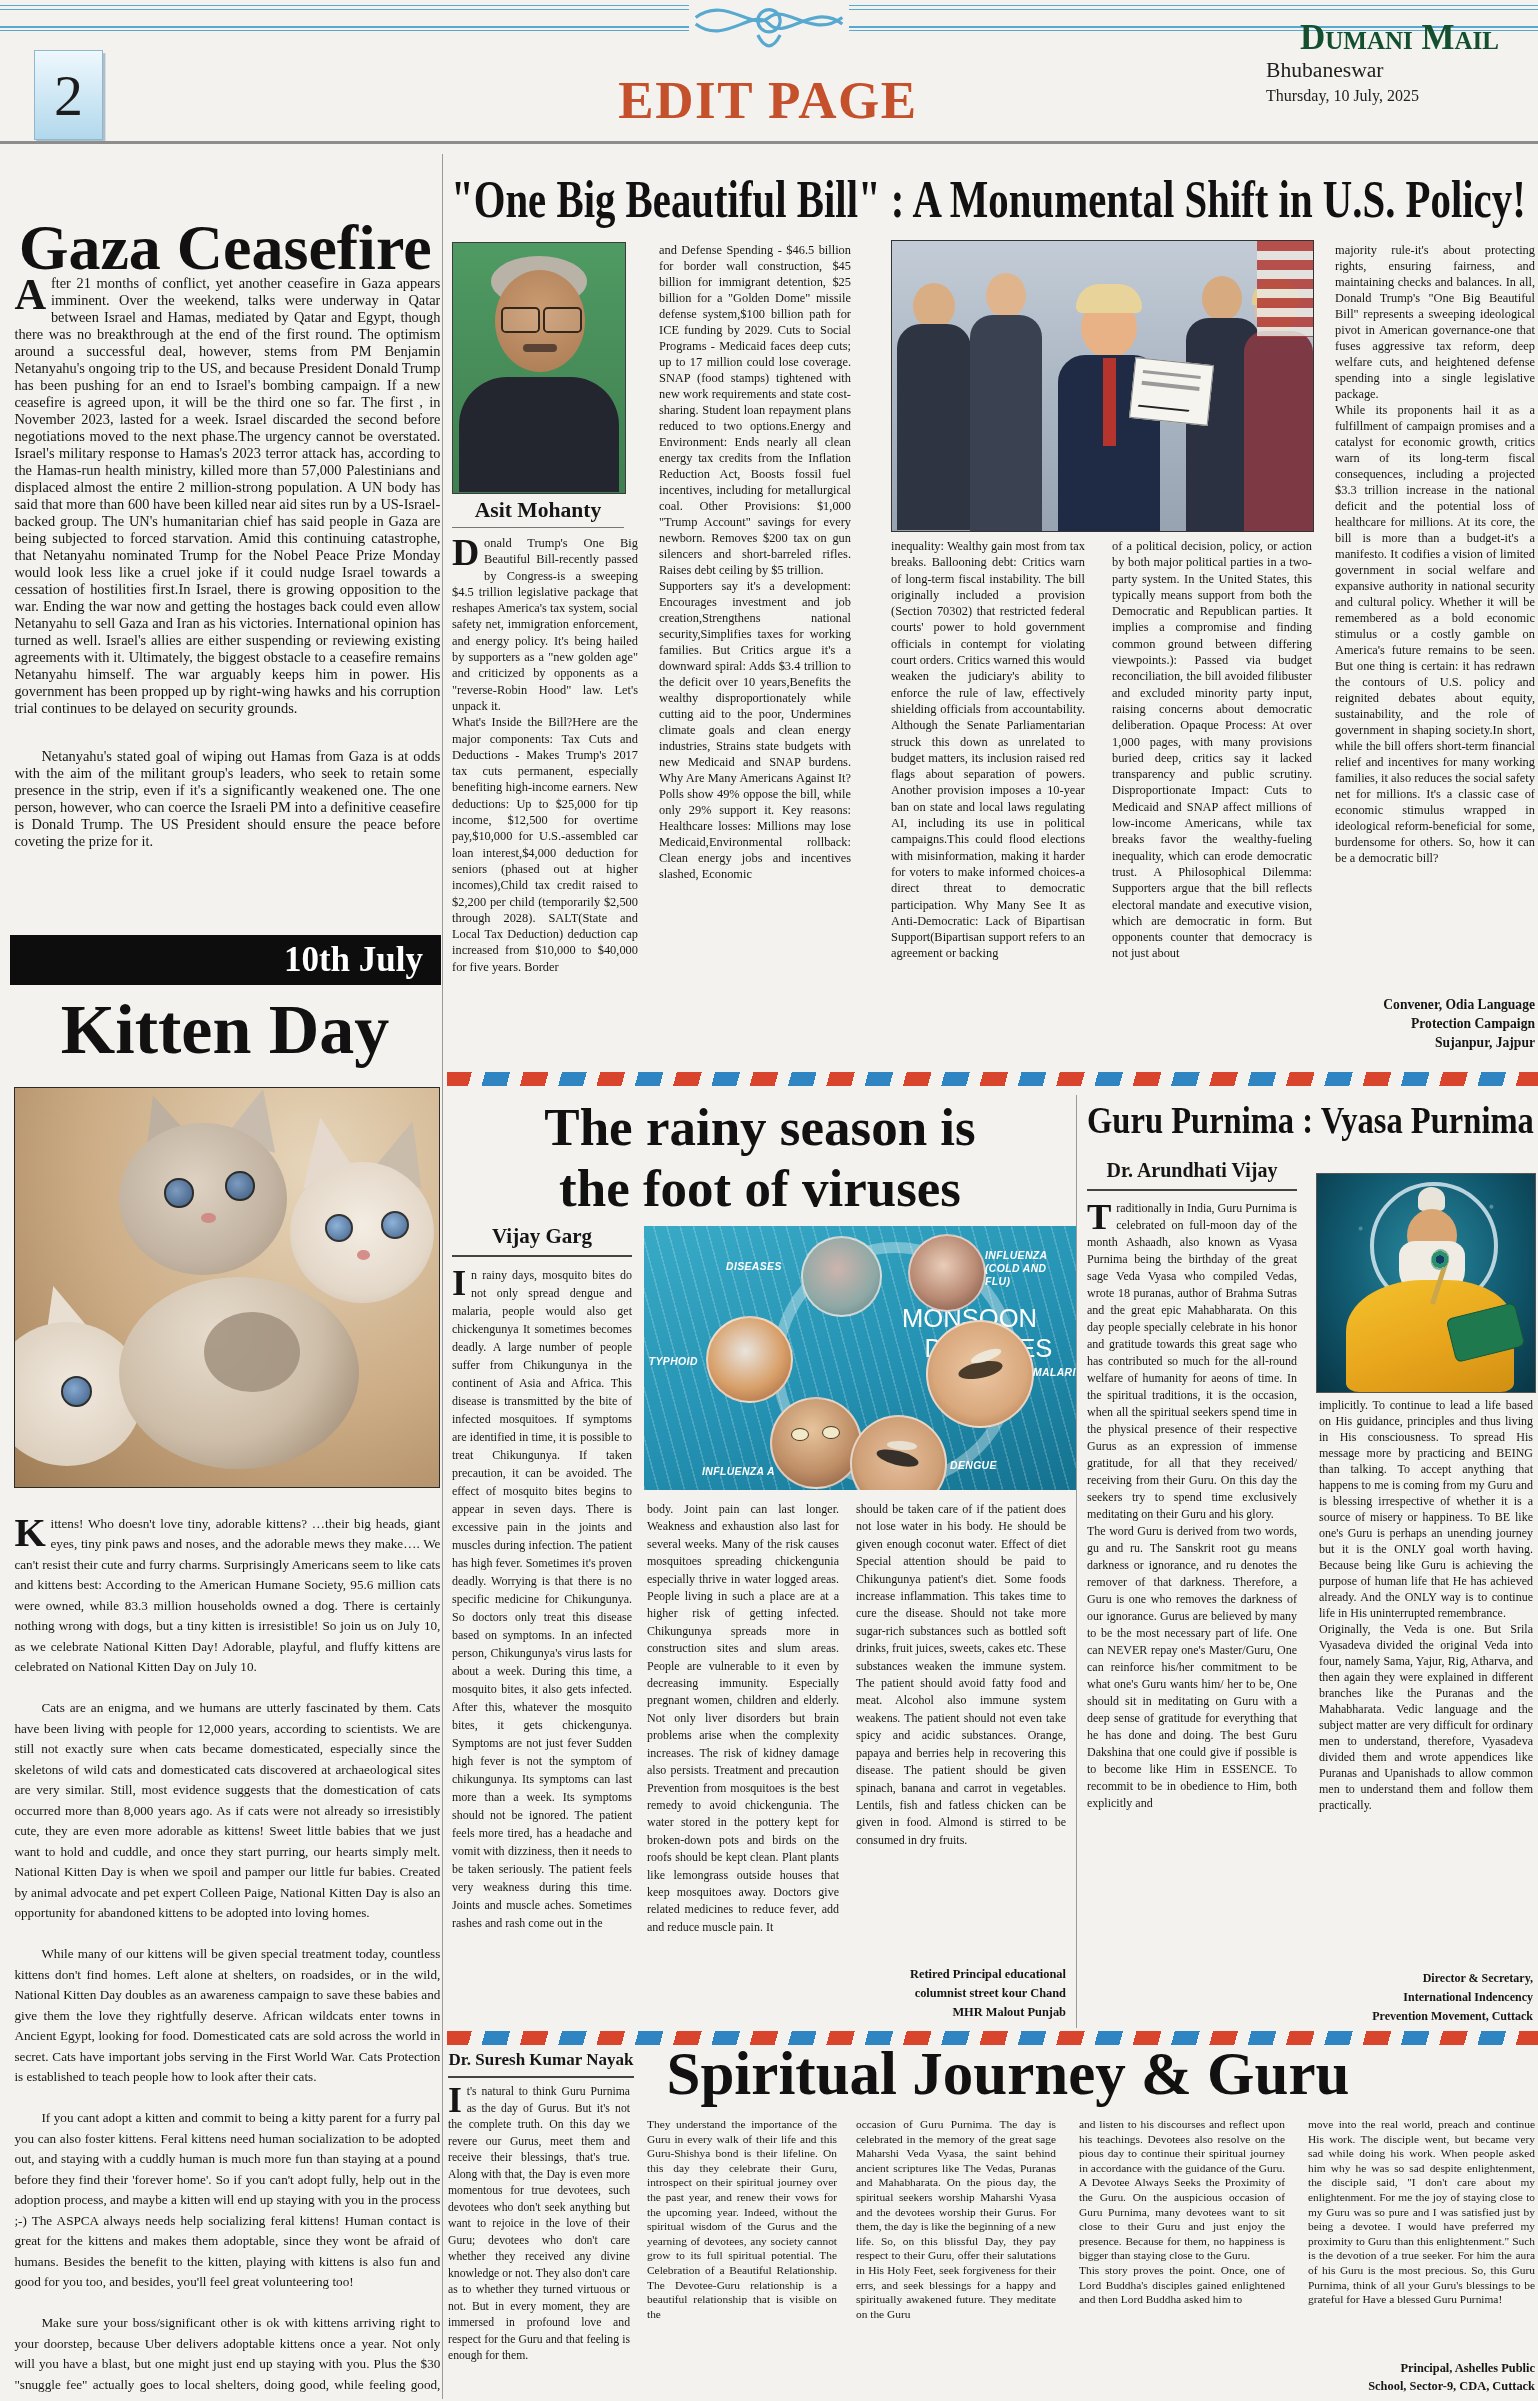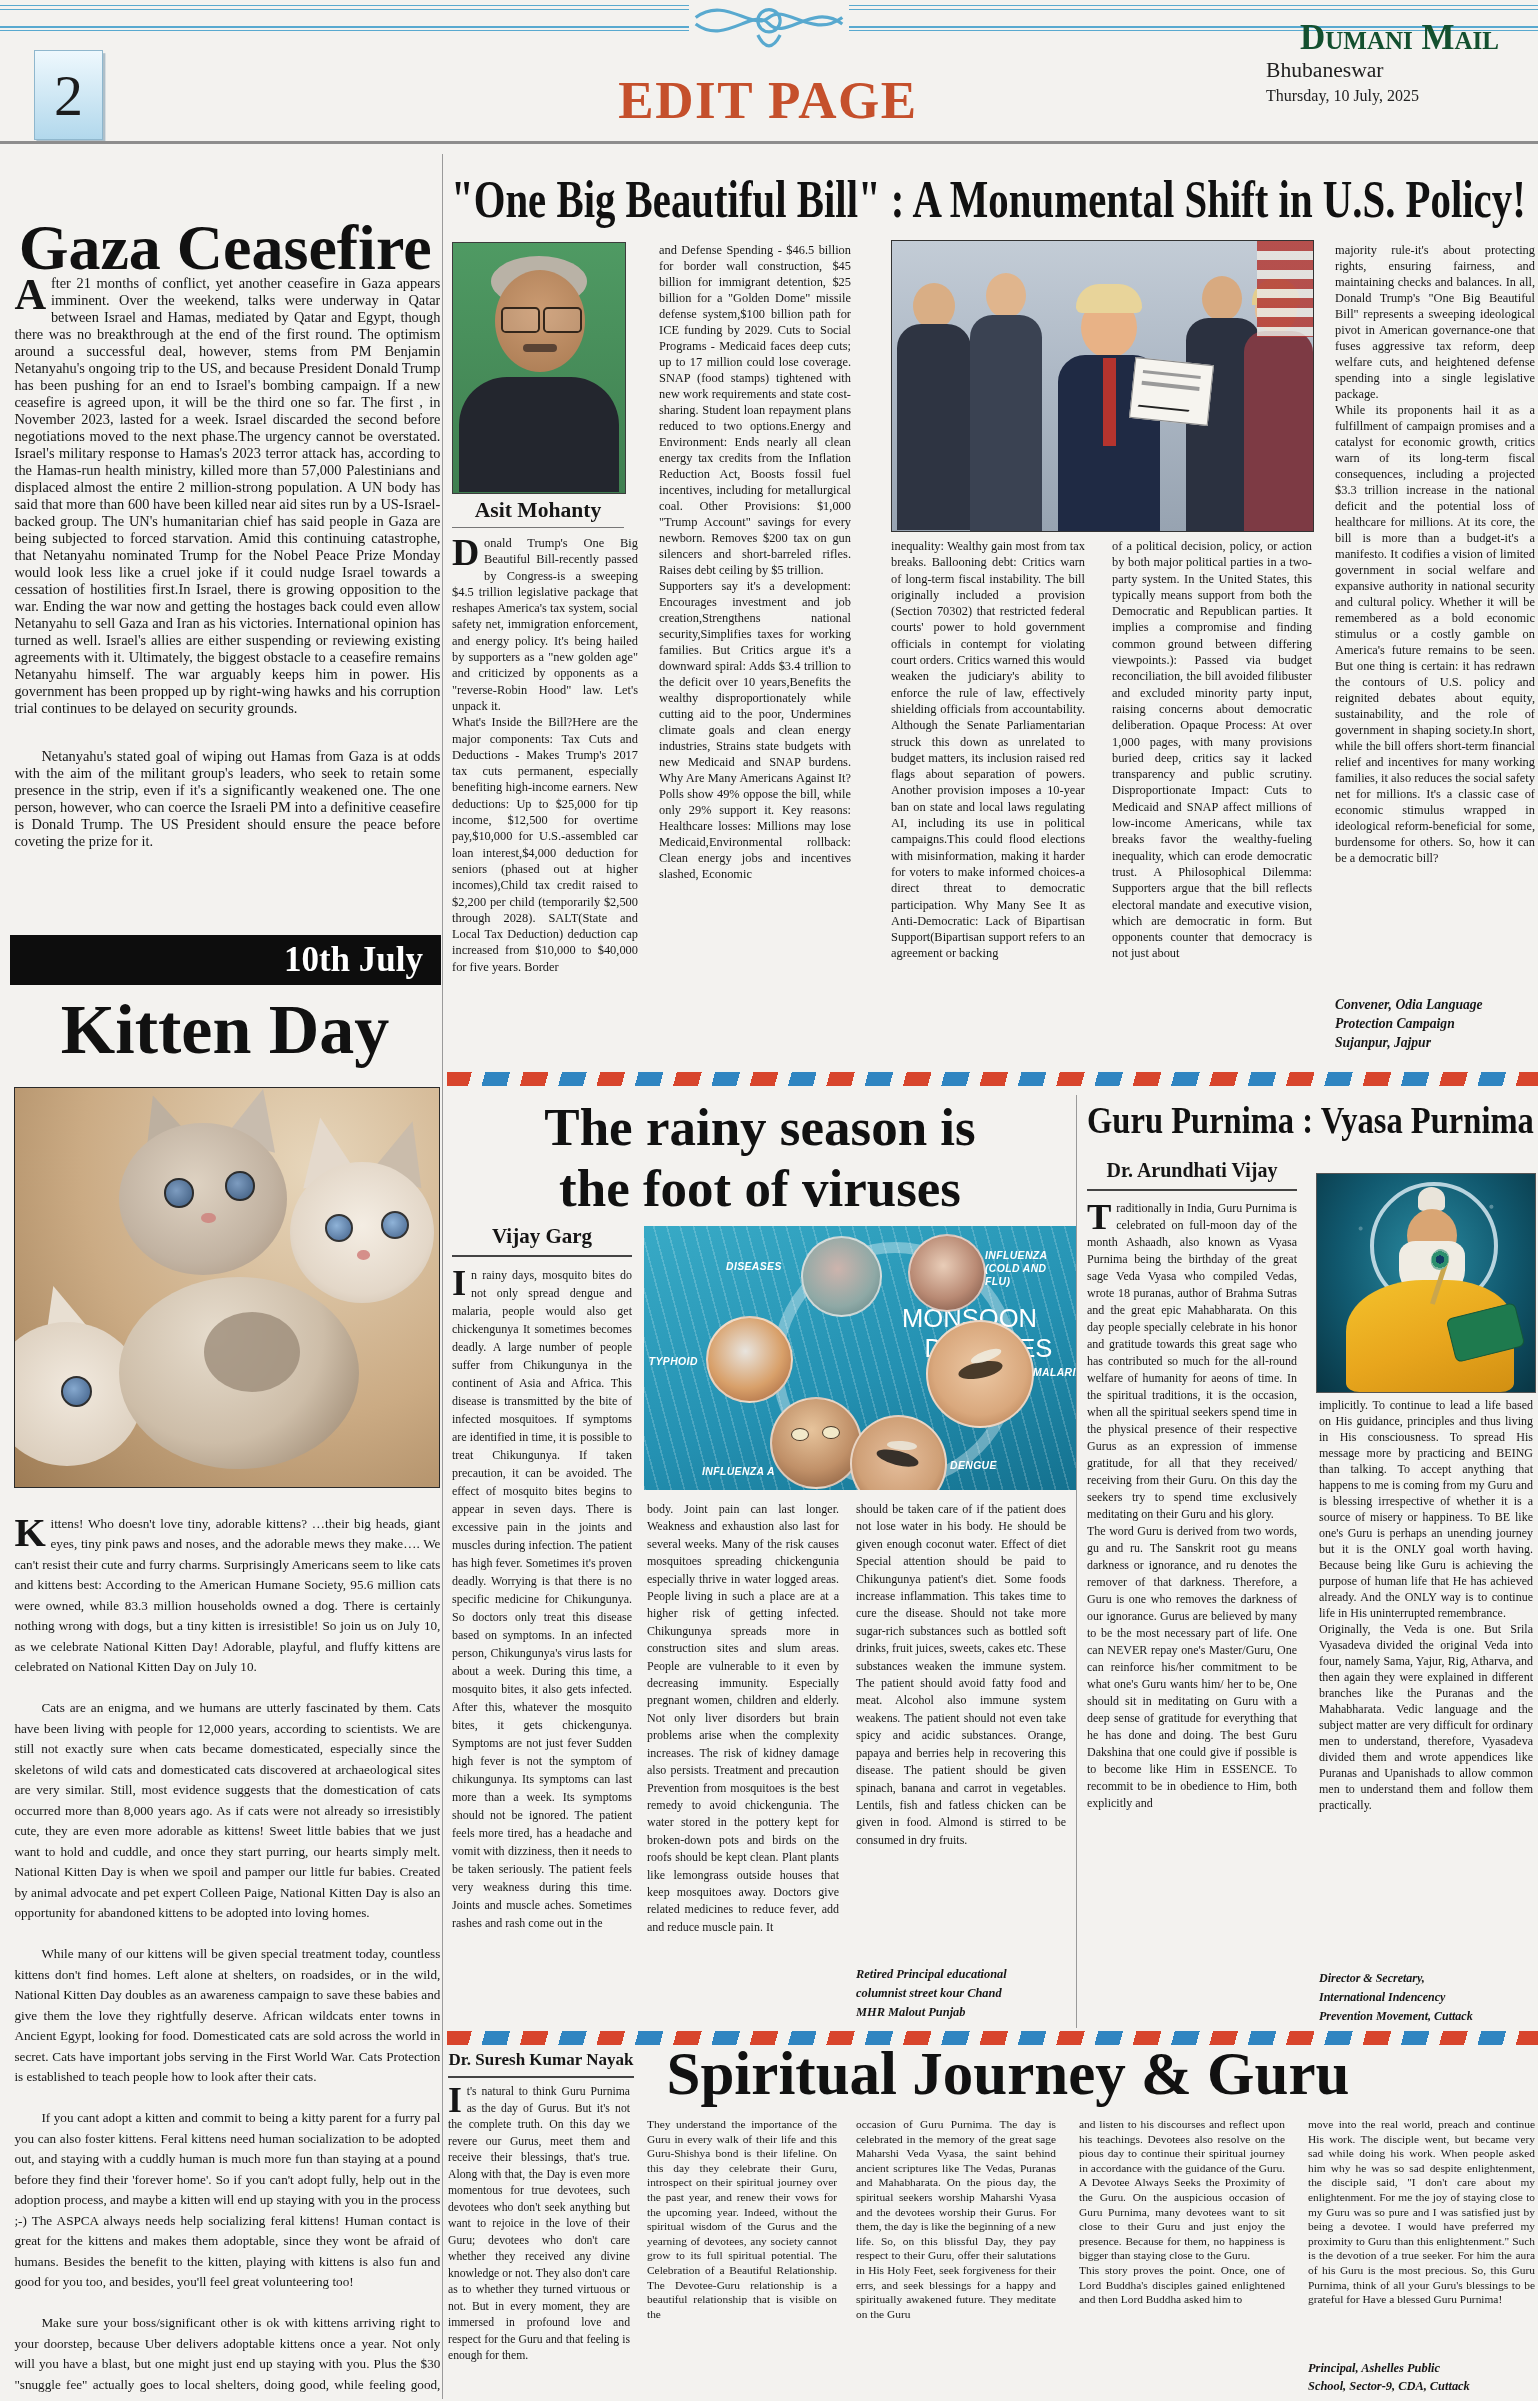--- a/index.html
+++ b/index.html
@@ -7,21 +7,21 @@
   .abs{position:absolute;}
   .hl{font-weight:bold;color:#111;}
   .center{text-align:center;}
   .body-col{position:absolute;text-align:justify;overflow:hidden;white-space:pre-line;}
   .para p{margin:0 0 0 0;text-indent:27px;}
   .para p.first{text-indent:0;}
   .dc::first-letter{float:left;font-weight:bold;font-size:3.05em;line-height:0.82em;padding:2.4px 4.8px 0 0;}
   .byline{font-weight:bold;text-align:center;position:absolute;}
   .b-rule{position:absolute;height:1.6px;background:#222;}
   .v-rule{position:absolute;width:0.8px;background:#9a9a9a;}
-  .sig{font-style:italic;font-weight:bold;position:absolute;white-space:pre-line;}
+  .sig{font-weight:bold;text-align:right;position:absolute;white-space:pre-line;}
   .airmail{position:absolute;height:14.4px;background:
      repeating-linear-gradient(105deg,#d8452c 0 24px,rgba(0,0,0,0) 24px 37px,#2f85c1 37px 61px,rgba(0,0,0,0) 61px 74px);}
   .photo{position:absolute;overflow:hidden;}
   .circ{position:absolute;border-radius:50%;}
   .ilabel{position:absolute;color:#fff;font-family:"Liberation Sans",sans-serif;font-weight:bold;font-style:italic;font-size:10.4px;letter-spacing:0.4px;}
   .ear{position:absolute;width:0;height:0;}
 </style>
 </head>
 <body>
 

